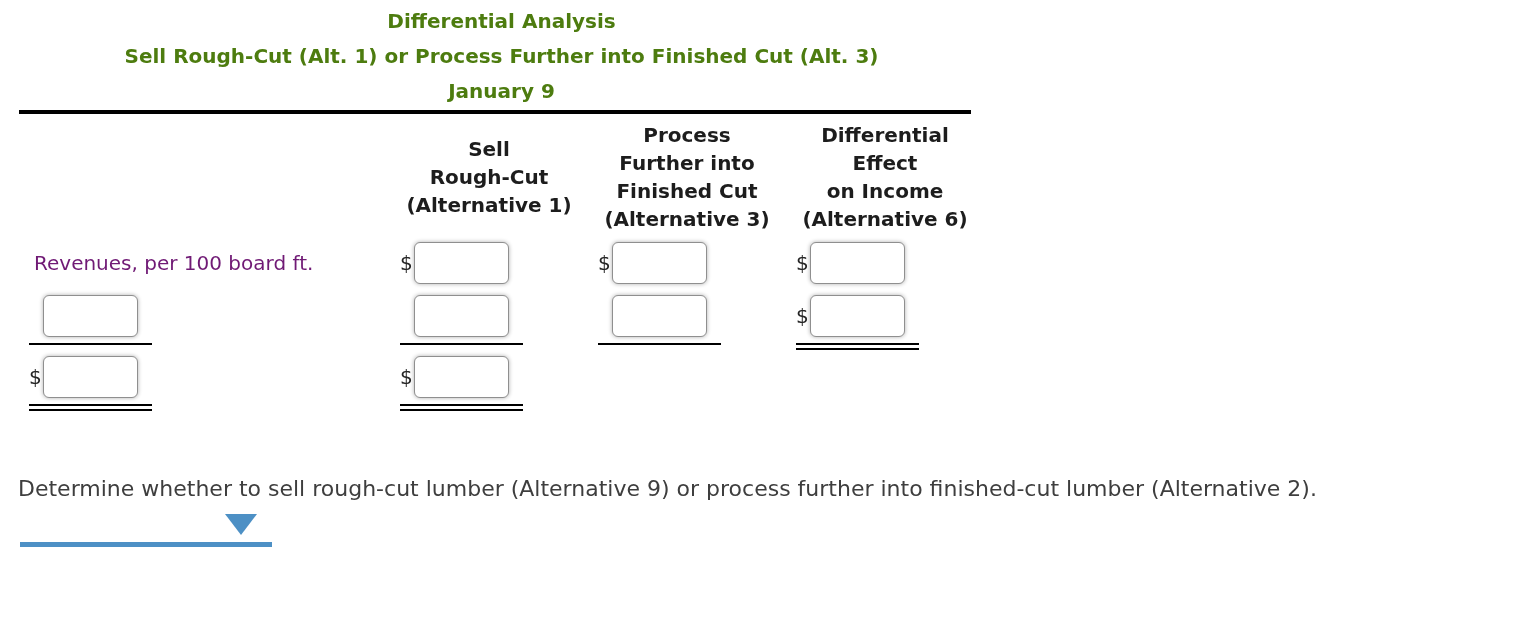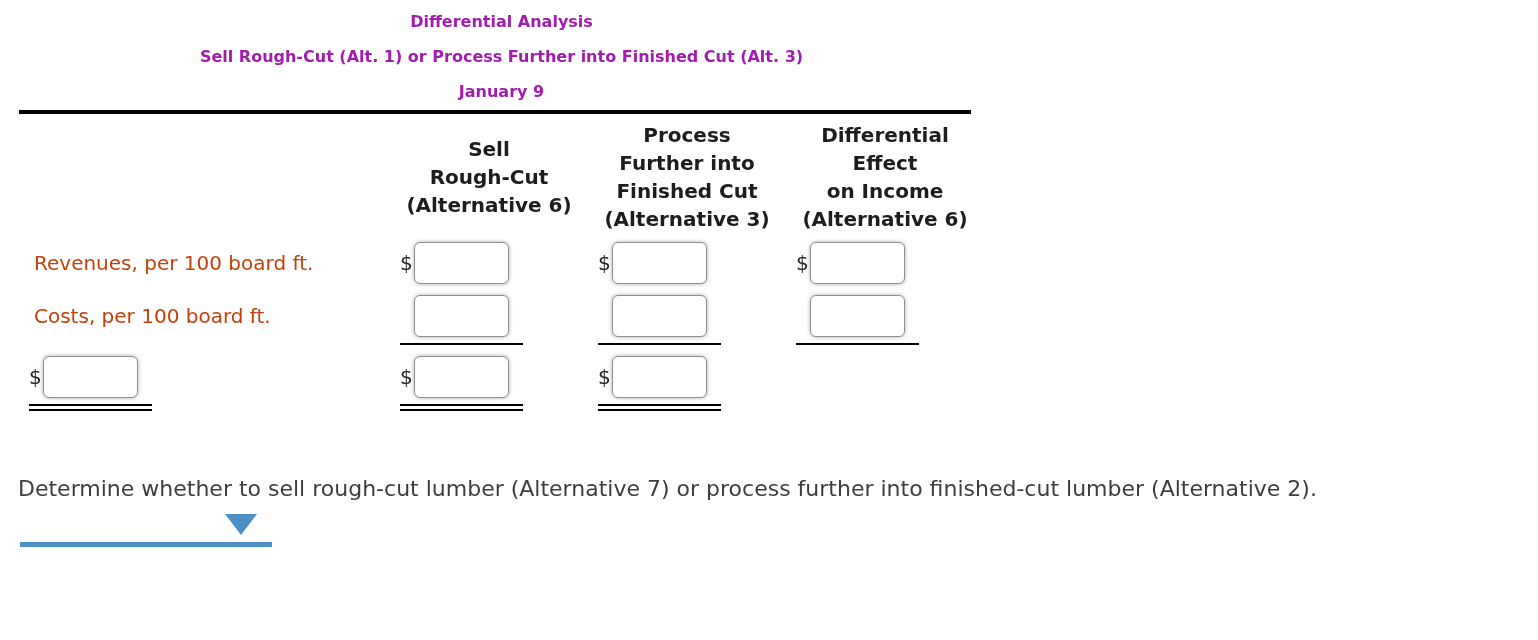--- a/index.html
+++ b/index.html
@@ -9,40 +9,40 @@
     font-family: "DejaVu Sans", "Liberation Sans", sans-serif;
     overflow: hidden;
   }
   .sheet { position: relative; width: 1538px; height: 640px; }
 
   
   .table-wrap { width: 965px; margin-left: 19px; padding-top: 4px; }
 
   .title-block { text-align: center; }
   .title-line {
-    font-weight: bold; font-size: 16px; line-height: 35px; color: #a21caf;
+    font-weight: bold; font-size: 20px; line-height: 35px; color: #4d7c0f;
   }
   .thick-rule { width: 952px; height: 4px; background: #000; margin-top: 1px; }
 
   .table-grid {
     display: grid;
     grid-template-columns: 371px 198px 198px 198px;
     grid-template-rows: 112px 53px 61px 64px;
     margin-top: 7px;
   }
   .head-cell {
     display: flex; align-items: center; justify-content: center;
   }
   .head-text {
     white-space: pre-line; text-align: center;
     font-weight: bold; font-size: 20px; line-height: 28px; color: #1d1d1d;
   }
   .row-label {
     padding-left: 15px; margin-top: 9px;
-    font-size: 20px; line-height: 42px; color: #c2410c;
+    font-size: 20px; line-height: 42px; color: #701a75;
     white-space: nowrap;
   }
   .input-cell { padding-left: 10px; }
   .group { display: flex; align-items: center; margin-top: 9px; }
   .dollar {
     display: inline-block; width: 14px; flex: 0 0 14px;
     font-size: 20px; color: #242424; line-height: 42px;
   }
   input.amount {
     width: 95px; height: 42px;
@@ -90,21 +90,21 @@
       <div class="title-line">January 9</div>
     </div>
     <div class="thick-rule"></div>
 
     <div class="table-grid">
 
       <div class="head-cell"></div>
       <div class="head-cell">
         <div class="head-text">Sell
 Rough-Cut
-(Alternative 6)</div>
+(Alternative 1)</div>
       </div>
       <div class="head-cell">
         <div class="head-text">Process
 Further into
 Finished Cut
 (Alternative 3)</div>
       </div>
       <div class="head-cell">
         <div class="head-text">Differential
 Effect
@@ -125,21 +125,20 @@
           <input class="amount" type="text" value="" style="">
         </div>
       </div>
       <div class="input-cell">
         <div class="group">
           <span class="dollar">$</span>
           <input class="amount" type="text" value="" style="">
         </div>
       </div>
 
-      <div class="row-label">Costs, per 100 board ft.</div>
       <div class="input-cell">
         <div class="group">
           <span class="dollar"></span>
           <input class="amount" type="text" value="" style="">
         </div>
         <div class="rule single"></div>
       </div>
       <div class="input-cell">
         <div class="group">
           <span class="dollar"></span>
@@ -173,19 +172,19 @@
         <div class="group">
           <span class="dollar">$</span>
           <input class="amount" type="text" value="" style="">
         </div>
         <div class="rule double"></div>
       </div>
 
     </div>
   </div>
 
-  <div class="question">Determine whether to sell rough-cut lumber (Alternative 7) or process further into finished-cut lumber (Alternative 2).</div>
+  <div class="question">Determine whether to sell rough-cut lumber (Alternative 9) or process further into finished-cut lumber (Alternative 2).</div>
 
   <div class="answer-dropdown">
     <span class="dropdown-arrow"></span>
   </div>
 
 </div>
 
 </body></html>

